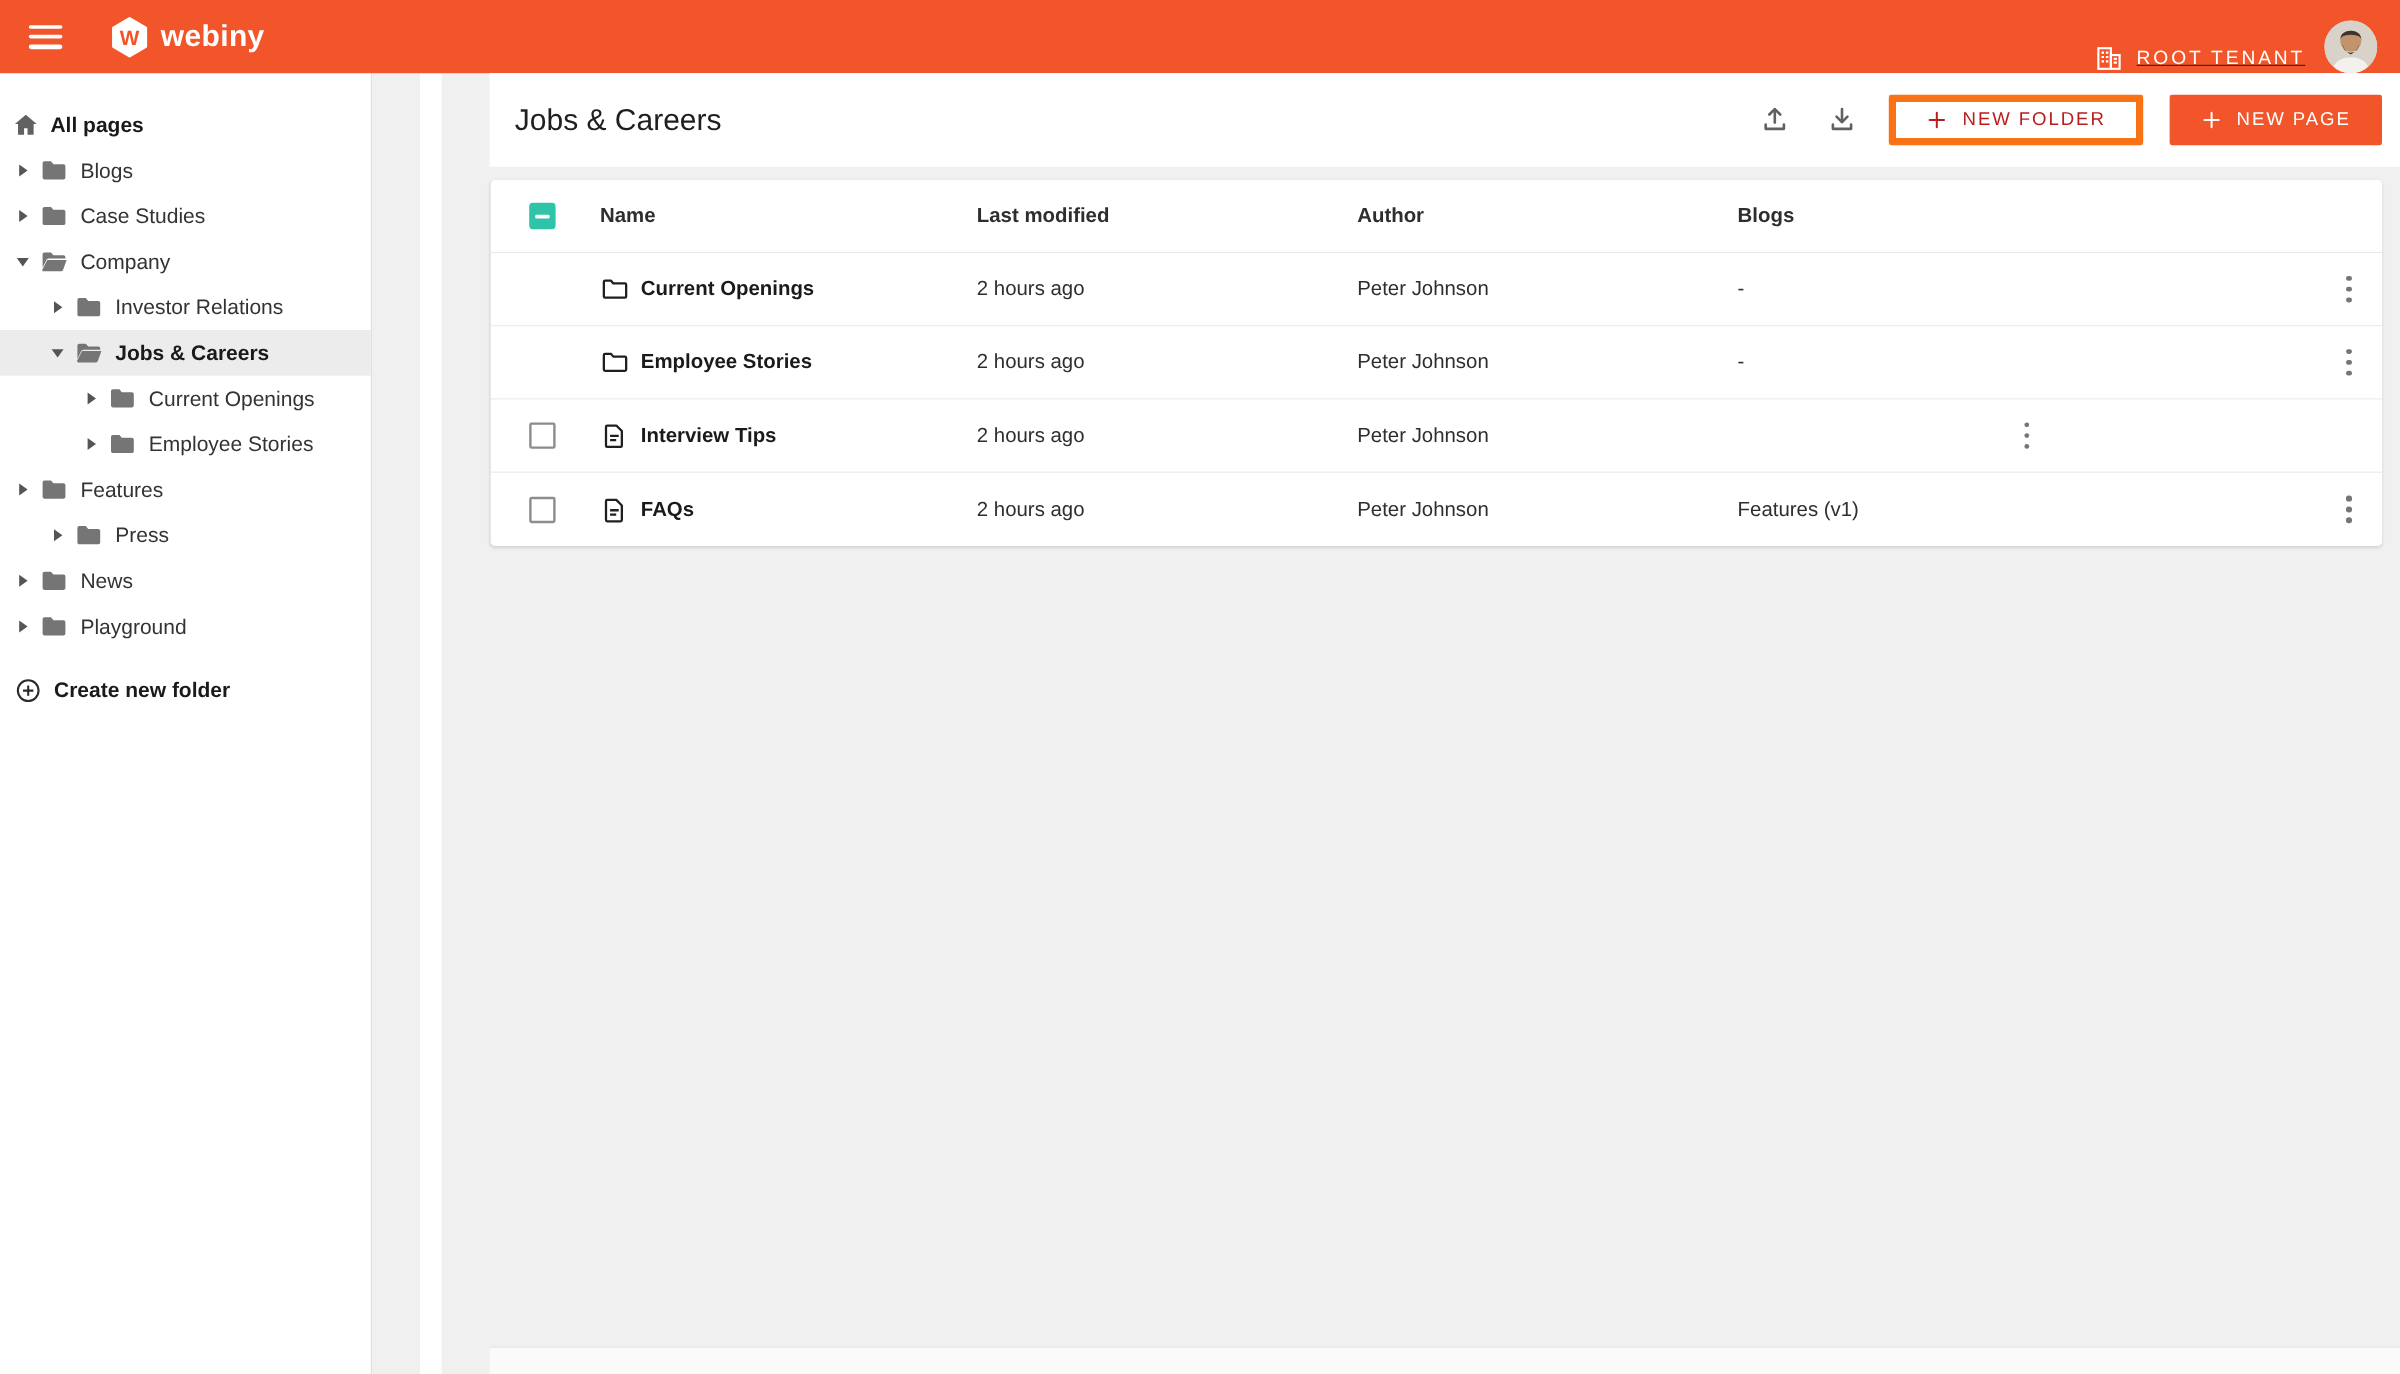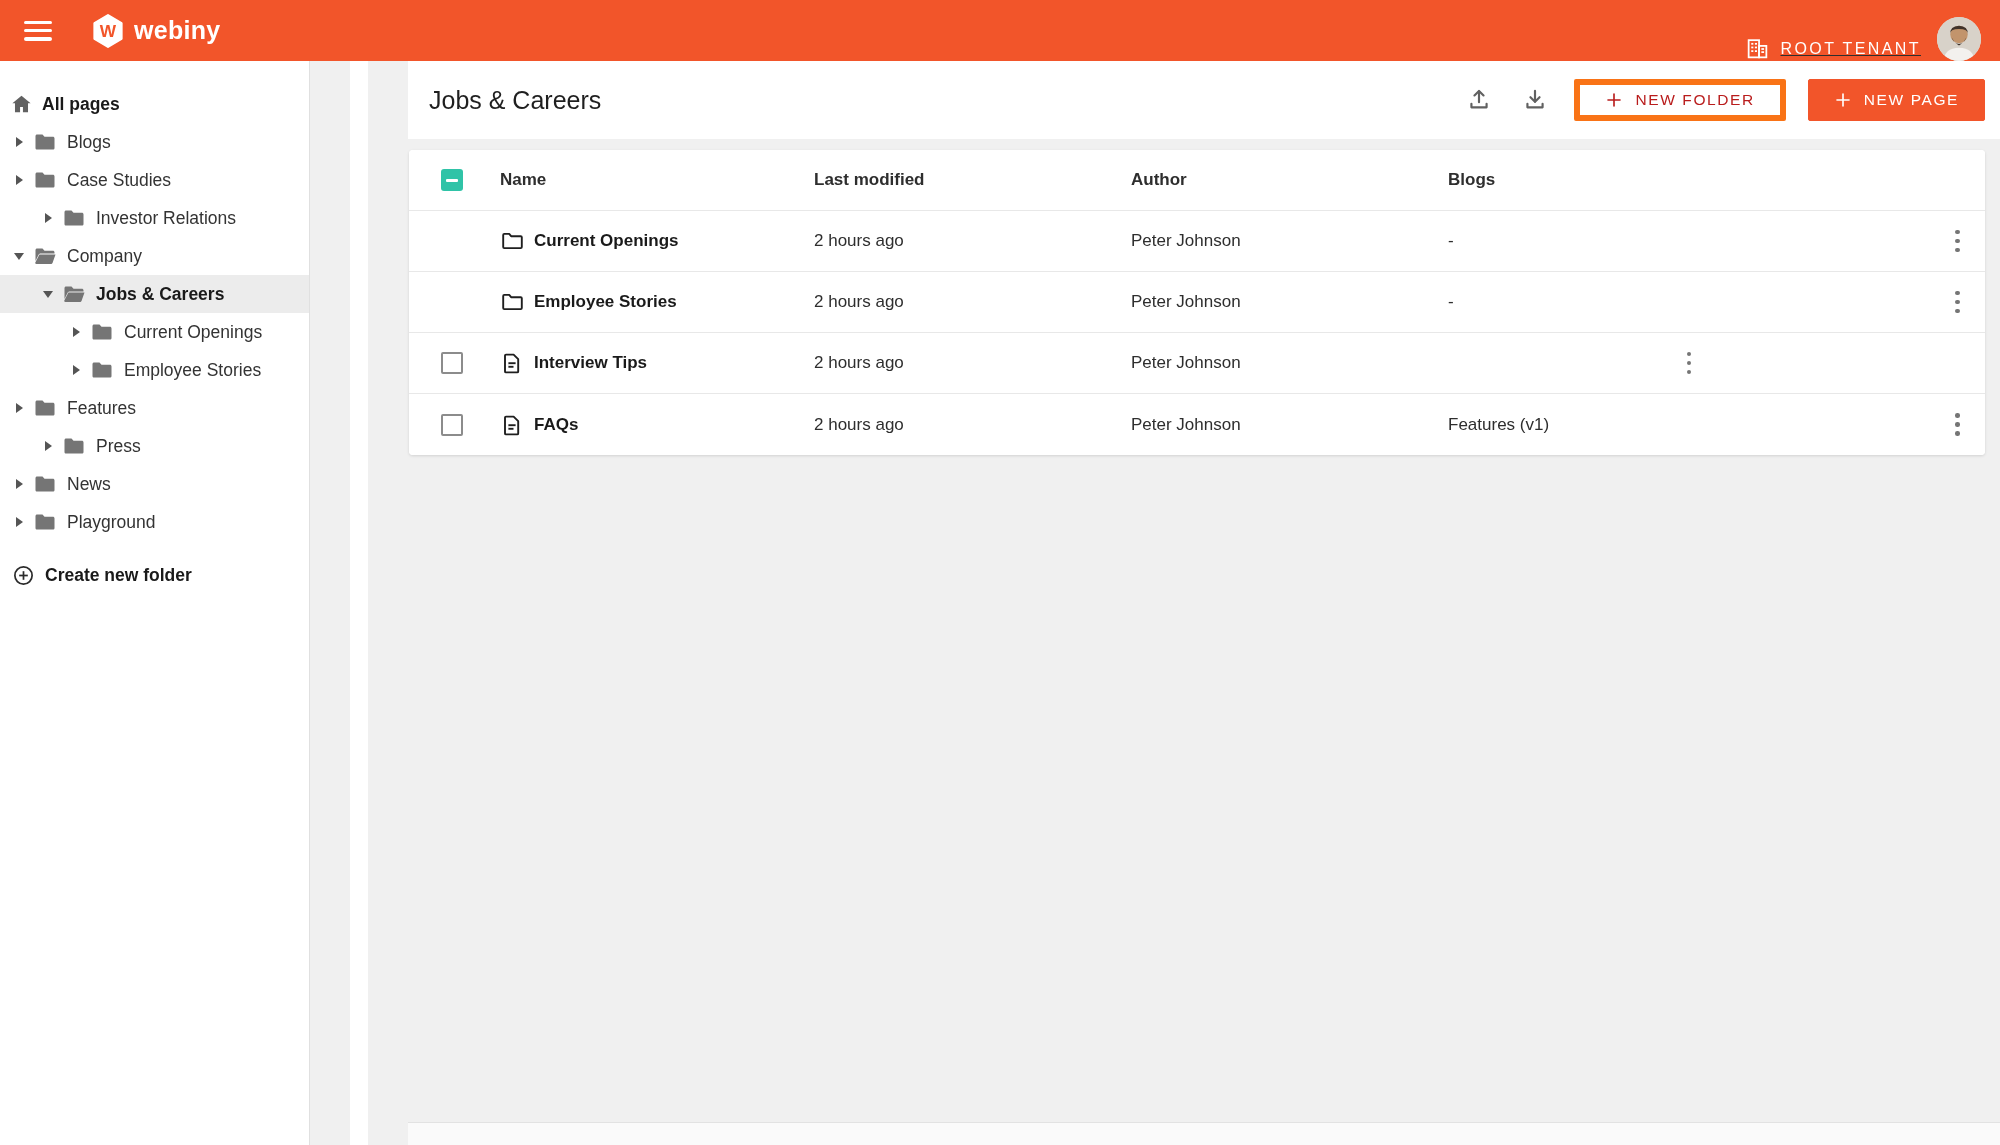--- a/index.html
+++ b/index.html
@@ -142,35 +142,35 @@
     </div>
 
     <div class="side-item lvl0">
       <span class="caret collapsed"></span>
       <svg class="ficon" viewBox="0 0 24 24" fill="currentColor">
           <path d="M2.5 6c0-.9.7-1.6 1.6-1.6h5.4l2 2.4h8.4c.9 0 1.6.7 1.6 1.6v9.6c0 .9-.7 1.6-1.6 1.6H4.1c-.9 0-1.6-.7-1.6-1.6z"></path>
         </svg>
       <span class="lbl">Case Studies</span>
     </div>
 
-    <div class="side-item lvl1">
-      <span class="caret collapsed"></span>
-      <svg class="ficon" viewBox="0 0 24 24" fill="currentColor">
-          <path d="M2.5 6c0-.9.7-1.6 1.6-1.6h5.4l2 2.4h8.4c.9 0 1.6.7 1.6 1.6v9.6c0 .9-.7 1.6-1.6 1.6H4.1c-.9 0-1.6-.7-1.6-1.6z"></path>
-        </svg>
-      <span class="lbl">Investor Relations</span>
-    </div>
-
     <div class="side-item lvl0">
       <span class="caret expanded"></span>
       <svg class="ficon" viewBox="0 0 24 24" fill="currentColor">
         <path d="M2.5 6c0-.9.7-1.6 1.6-1.6h5.4l2 2.4h8.4c.9 0 1.6.7 1.6 1.6v1H7.6c-.9 0-1.7.6-2 1.4L2.5 17z"></path>
         <path d="M6.4 10.6h16.1l-2.9 8.1c-.3.8-1 1.3-1.8 1.3H3.3c-.8 0-1.3-.8-1-1.5z"></path>
       </svg>
       <span class="lbl">Company</span>
+    </div>
+
+    <div class="side-item lvl1">
+      <span class="caret collapsed"></span>
+      <svg class="ficon" viewBox="0 0 24 24" fill="currentColor">
+          <path d="M2.5 6c0-.9.7-1.6 1.6-1.6h5.4l2 2.4h8.4c.9 0 1.6.7 1.6 1.6v9.6c0 .9-.7 1.6-1.6 1.6H4.1c-.9 0-1.6-.7-1.6-1.6z"></path>
+        </svg>
+      <span class="lbl">Investor Relations</span>
     </div>
 
     <div class="side-item lvl1 bold selected">
       <span class="caret expanded"></span>
       <svg class="ficon" viewBox="0 0 24 24" fill="currentColor">
         <path d="M2.5 6c0-.9.7-1.6 1.6-1.6h5.4l2 2.4h8.4c.9 0 1.6.7 1.6 1.6v1H7.6c-.9 0-1.7.6-2 1.4L2.5 17z"></path>
         <path d="M6.4 10.6h16.1l-2.9 8.1c-.3.8-1 1.3-1.8 1.3H3.3c-.8 0-1.3-.8-1-1.5z"></path>
       </svg>
       <span class="lbl">Jobs &amp; Careers</span>
     </div>

